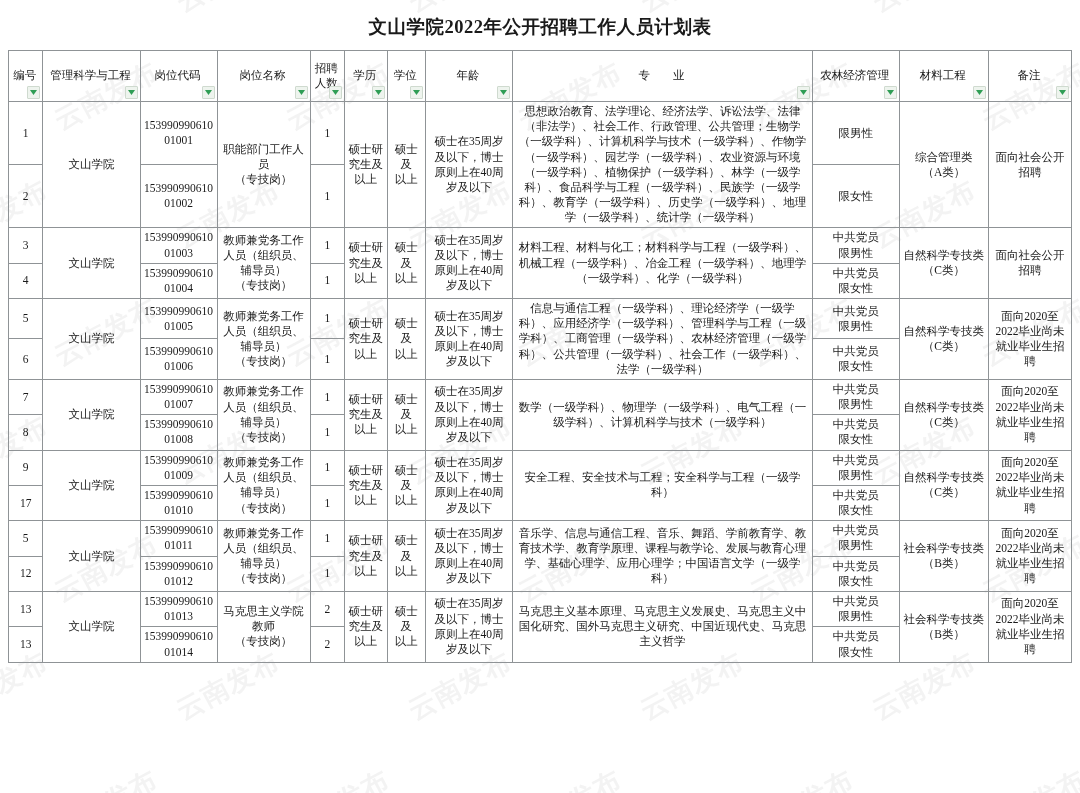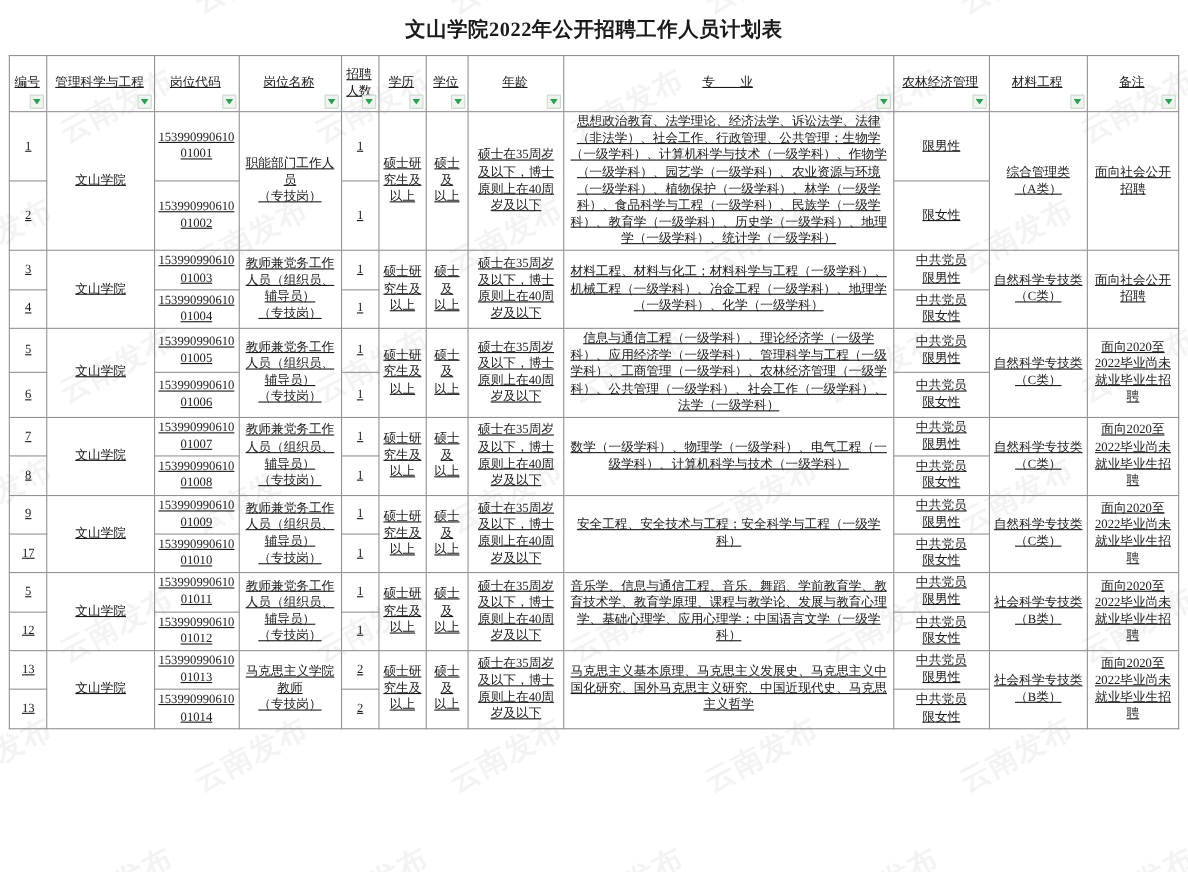--- a/index.html
+++ b/index.html
@@ -38,21 +38,20 @@
     padding-bottom:11px;
     letter-spacing:.5px;
   }
   
   #wrap{position:relative;z-index:10;padding:0 8px;}
   table.grid{
     border-collapse:collapse;
     width:1064px;
     table-layout:fixed;
     background:transparent;
-    text-decoration:underline;
   }
   table.grid td,table.grid th{
     border:1px solid #8f9396;
     padding:2px 3px;
     text-align:center;
     vertical-align:middle;
     font-size:11.5px;
     line-height:1.32;
     font-weight:400;
     background:transparent;

